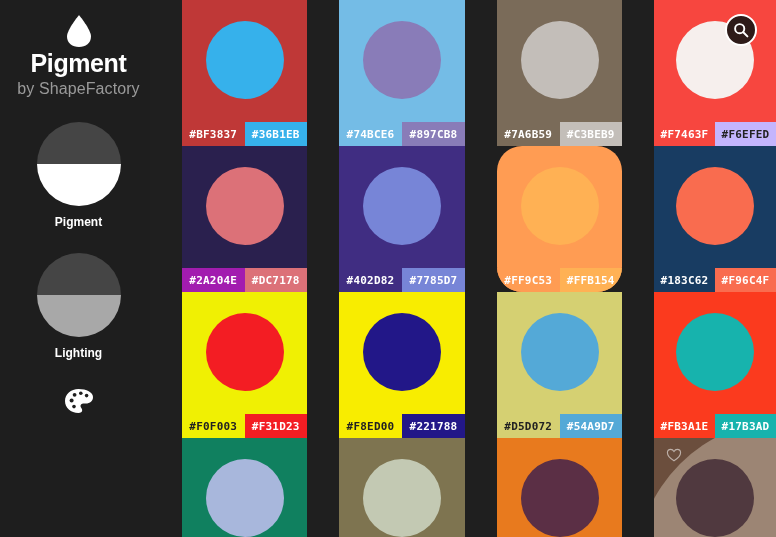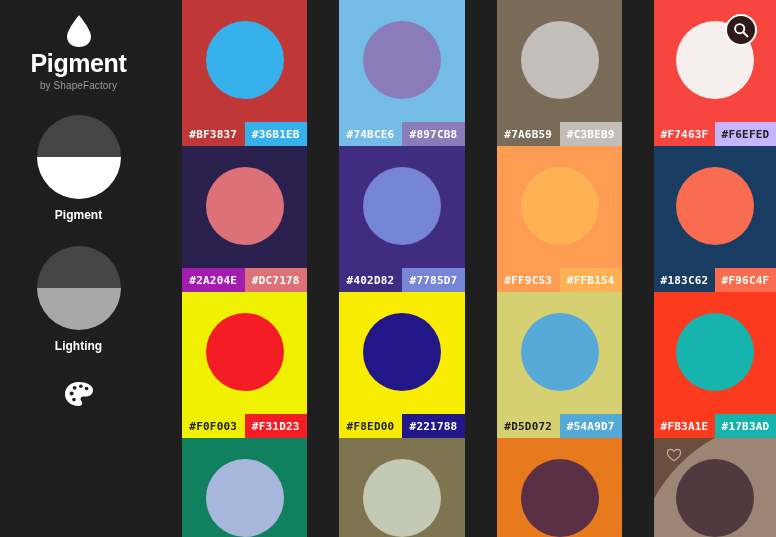--- a/index.html
+++ b/index.html
@@ -25,21 +25,21 @@
   .brand-title {
     color: #ffffff;
     font-size: 25px;
     font-weight: bold;
     letter-spacing: -0.4px;
     margin-top: 3px;
     line-height: 1;
   }
   .brand-sub {
     color: #9a9a9a;
-    font-size: 10px;
+    font-size: 16px;
     margin-top: 4px;
     letter-spacing: .1px;
   }
 
   .mode-item {
     margin-top: 24px;
     display: flex; flex-direction: column; align-items: center;
     cursor: pointer;
   }
   .mode-swatch {
@@ -217,21 +217,21 @@
           <div class="lab" style="background:#DC7178;color:#ffffff">#DC7178</div>
         </div>
       </div>
       <div class="cell" style="background: rgb(64, 45, 130);">
         <div class="circle" style="background:#7785D7"></div>
         <div class="labelbar">
           <div class="lab" style="background:#402D82;color:#ffffff">#402D82</div>
           <div class="lab" style="background:#7785D7;color:#ffffff">#7785D7</div>
         </div>
       </div>
-      <div class="cell" style="background: rgb(255, 156, 83);">
+      <div class="cell" style="background: rgb(255, 156, 83); border-radius: 25px;">
         <div class="circle" style="background:#FFB154"></div>
         <div class="labelbar">
           <div class="lab" style="background:#FF9C53;color:#ffffff">#FF9C53</div>
           <div class="lab" style="background:#FFB154;color:#ffffff">#FFB154</div>
         </div>
       </div>
       <div class="cell" style="background: rgb(24, 60, 98);">
         <div class="circle" style="background:#F96C4F"></div>
         <div class="labelbar">
           <div class="lab" style="background:#183C62;color:#ffffff">#183C62</div>

